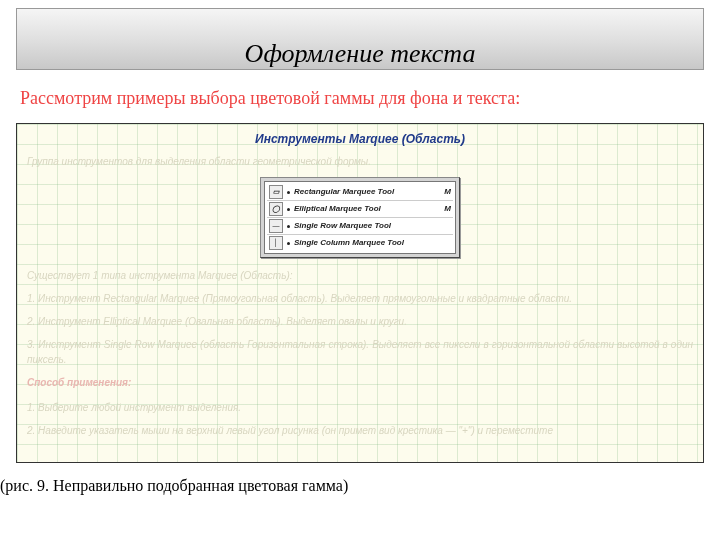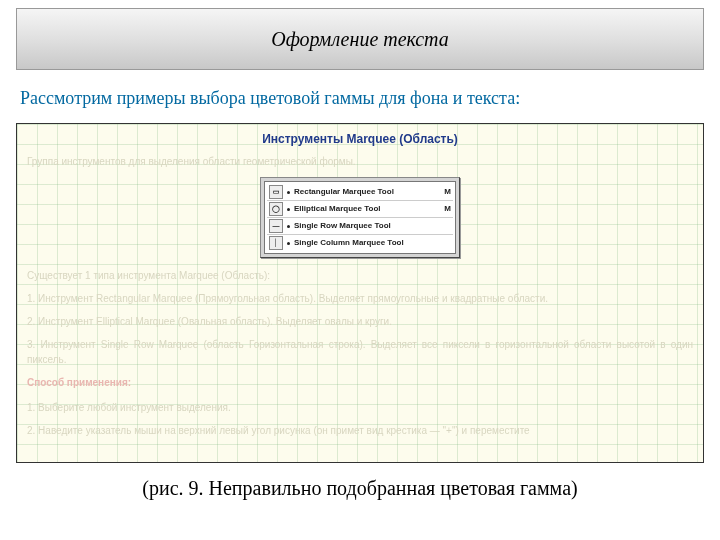--- a/index.html
+++ b/index.html
@@ -9,30 +9,30 @@
     background: #fff;
     font-family: "Times New Roman", serif;
     overflow: hidden;
   }
   .title-banner {
     margin: 8px 16px 18px 16px;
     height: 62px;
     background: linear-gradient(to bottom, #f5f5f5 0%, #e0e0e0 50%, #c8c8c8 100%);
     border: 1px solid #999;
     display: flex;
-    align-items: center;
+    align-items: flex-end;
     justify-content: center;
     font-style: italic;
-    font-size: 20px;
+    font-size: 26px;
     color: #000;
   }
   .intro {
     margin: 0 16px 14px 20px;
     font-size: 18px;
-    color: #0369a1;
+    color: #ef4444;
   }
   .example-frame {
     margin: 0 16px;
     border: 1px solid #333;
     height: 340px;
     overflow: hidden;
     position: relative;
     background: #fdfced;
   }
   .grid {
@@ -43,20 +43,21 @@
       linear-gradient(to bottom, rgba(120,180,120,0.25) 1px, transparent 1px);
     background-size: 20px 20px;
   }
   .content {
     position: relative;
     padding: 6px 10px 10px 10px;
     font-family: Verdana, Arial, sans-serif;
     font-size: 10px;
     color: #d8d6c0;
     line-height: 1.5;
+    font-style: italic;
   }
   .ex-title {
     text-align: center;
     font-weight: bold;
     font-size: 12px;
     color: #203a8a;
     margin-bottom: 6px;
   }
   .para { margin-bottom: 8px; text-align: justify; }
   .palette {
@@ -95,22 +96,21 @@
   .dot { width: 3px; height: 3px; background:#222; border-radius:50%; }
   .key { margin-left: auto; font-weight: bold; }
   .section-red {
     color: #e9b6b0;
     font-weight: bold;
     margin-top: 8px;
     margin-bottom: 10px;
   }
   .caption {
     margin-top: 14px;
-    text-align: center;
-    font-size: 20px;
+    font-size: 16px;
     color: #000;
   }
 </style>
 </head>
 <body>
 
 <div class="title-banner">
   <span>Оформление текста</span>
 </div>
 

